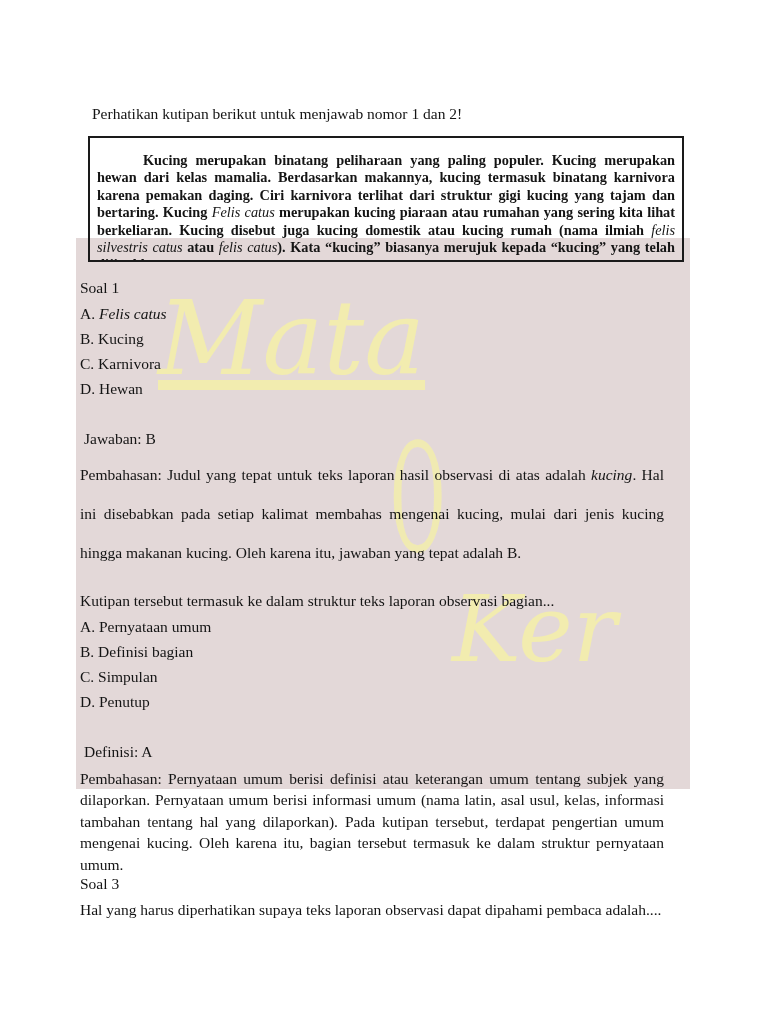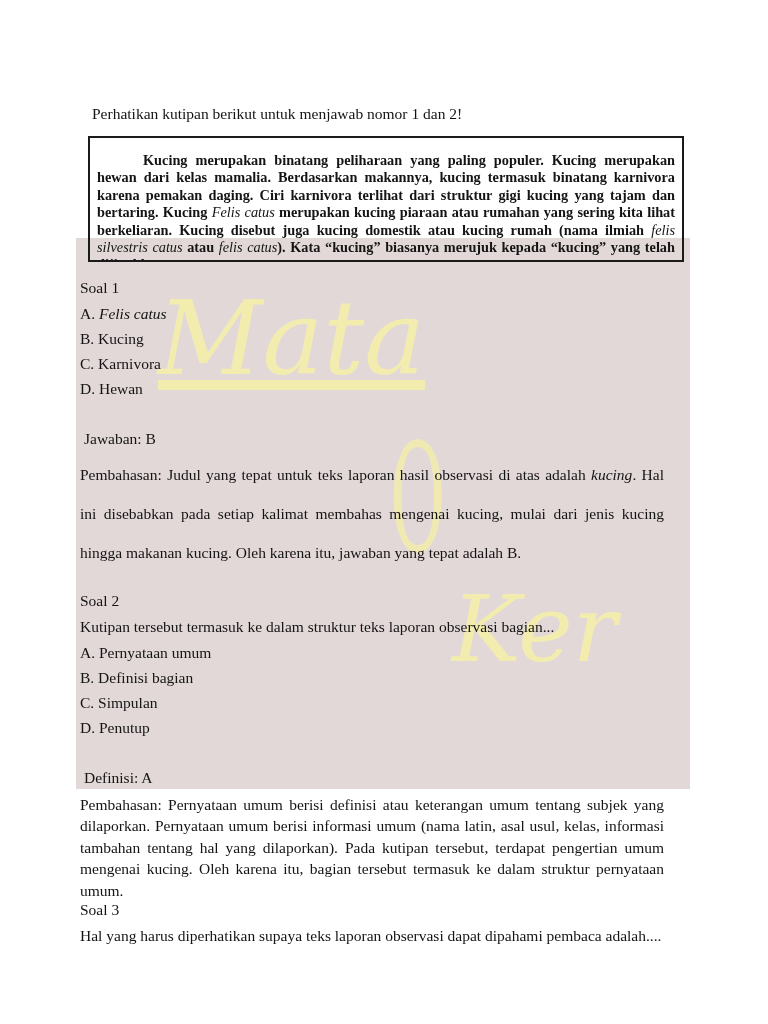--- a/index.html
+++ b/index.html
@@ -89,21 +89,20 @@
           <div class="option"><span>A. </span><i>Felis catus</i></div>
           <div class="option"><span>B. Kucing</span></div>
           <div class="option"><span>C. Karnivora</span></div>
           <div class="option"><span>D. Hewan</span></div>
         </div>
       <div class="answer">Jawaban: B</div>
       <div class="discussion loose"><span>Pembahasan: Judul yang tepat untuk teks laporan hasil observasi di atas adalah </span><i>kucing</i><span>. Hal ini disebabkan pada setiap kalimat membahas mengenai kucing, mulai dari jenis kucing hingga makanan kucing. Oleh karena itu, jawaban yang tepat adalah B.</span></div>
     </section>
 
     <section>
-      <div class="soal-label">Soal 2</div>
       <div class="question">Kutipan tersebut termasuk ke dalam struktur teks laporan observasi bagian...</div>
       <div>
           <div class="option"><span>A. Pernyataan umum</span></div>
           <div class="option"><span>B. Definisi bagian</span></div>
           <div class="option"><span>C. Simpulan</span></div>
           <div class="option"><span>D. Penutup</span></div>
         </div>
       <div class="answer">Definisi: A</div>
       <div class="discussion tight"><span>Pembahasan: Pernyataan umum berisi definisi atau keterangan umum tentang subjek yang dilaporkan. Pernyataan umum berisi informasi umum (nama latin, asal usul, kelas, informasi tambahan tentang hal yang dilaporkan). Pada kutipan tersebut, terdapat pengertian umum mengenai kucing. Oleh karena itu, bagian tersebut termasuk ke dalam struktur pernyataan umum.</span></div>
     </section>

